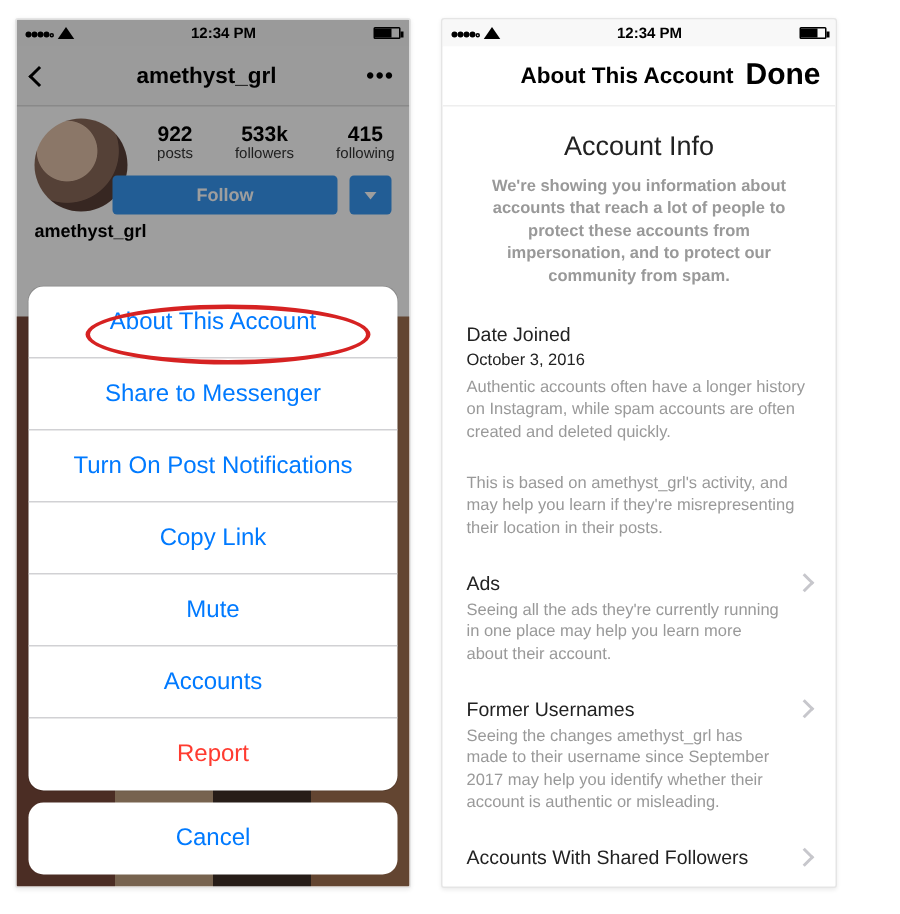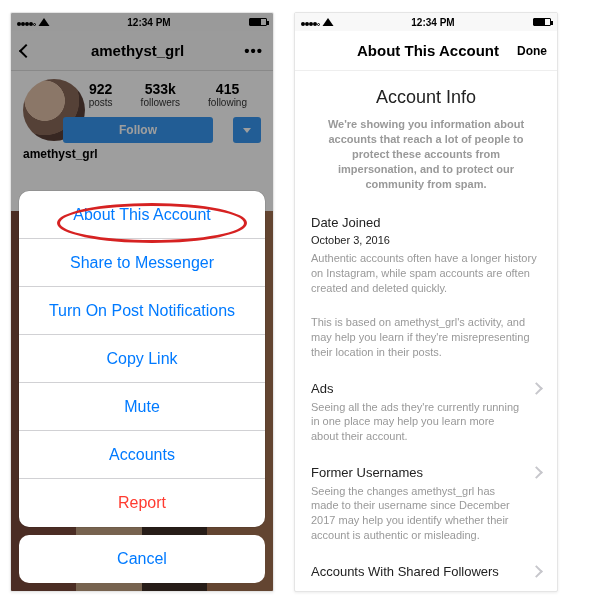--- a/index.html
+++ b/index.html
@@ -65,34 +65,34 @@
     width: 10px; height: 10px;
     border-left: 2px solid #000; border-bottom: 2px solid #000;
     transform: rotate(45deg);
     display:inline-block;
   }
   .ellipsis { letter-spacing: 1px; font-weight:700;}
 
   
   .profile-bg {
     height: 140px;
-    padding: 10px 16px;
+    padding: 10px 0;
     position: relative;
   }
   .stats { display:flex; justify-content:flex-end; gap:28px; padding-right:10px; }
   .stat { text-align:center; font-size:10px; color:#333;}
   .stat .num{ font-weight:700; font-size:14px; color:#000;}
   .avatar {
     width: 62px; height:62px; border-radius:50%;
     background: radial-gradient(circle at 35% 35%, #e0c0a8 0 35%, #8a6a5a 36% 60%, #5a4038 61% 100%);
     position:absolute; left:12px; top:8px;
   }
   .uname { position:absolute; left:12px; top:76px; font-size:12px; font-weight:600;}
   .followrow{
-    position:absolute; right:12px; top:46px; display:flex; gap:20px;
+    position:absolute; right:12px; top:46px; display:flex; gap:8px;
   }
   .followbtn{
     width:150px; height:26px; background:#3897f0; color:#fff; font-size:12px; font-weight:600;
     border:none; border-radius:3px; display:flex;align-items:center;justify-content:center;
   }
   .followdrop{
     width:28px;height:26px;background:#3897f0;border-radius:3px;border:none;
     display:flex;align-items:center;justify-content:center;
   }
   .followdrop::after{content:"";border-left:4px solid transparent;border-right:4px solid transparent;border-top:5px solid #fff;}
@@ -126,21 +126,21 @@
     position:absolute;
     left: 46px; top: 190px;
     width: 190px; height: 40px;
     border: 3px solid #d62222;
     border-radius: 50%;
     pointer-events:none;
   }
 
   
   .navhdr.light { background:#fff; border-bottom:1px solid #eee;}
-  .done { color:#000; font-weight:600; font-size:12px;}
+  .done { color:#000; font-weight:600; font-size:20px;}
   .content2 {
     flex:1; padding: 14px 16px 0 16px; overflow:hidden;
     font-size:11px; color:#999; line-height:1.35;
   }
   .content2 h2{
     text-align:center; font-size:18px; color:#222; font-weight:400; margin-bottom:8px;
   }
   .content2 .intro{ text-align:center; padding: 0 6px; margin-bottom:22px;font-weight:bold;}
   .sec { margin-bottom: 20px; position:relative; }
   .sec .label { color:#222; font-size:13px; font-weight:400; margin-bottom:2px;}
@@ -253,21 +253,21 @@
       <div class="desc">This is based on amethyst_grl's activity, and may help you learn if they're misrepresenting their location in their posts.</div>
     </div>
 
     <div class="sec navrow">
       <div class="label">Ads</div>
       <div class="desc">Seeing all the ads they're currently running in one place may help you learn more about their account.</div>
     </div>
 
     <div class="sec navrow">
       <div class="label">Former Usernames</div>
-      <div class="desc">Seeing the changes amethyst_grl has made to their username since December 2017 may help you identify whether their account is authentic or misleading.</div>
+      <div class="desc">Seeing the changes amethyst_grl has made to their username since September 2017 may help you identify whether their account is authentic or misleading.</div>
     </div>
 
     <div class="sec navrow">
       <div class="label">Accounts With Shared Followers</div>
 
     </div>
   </div>
 </div>
 
 </body></html>

